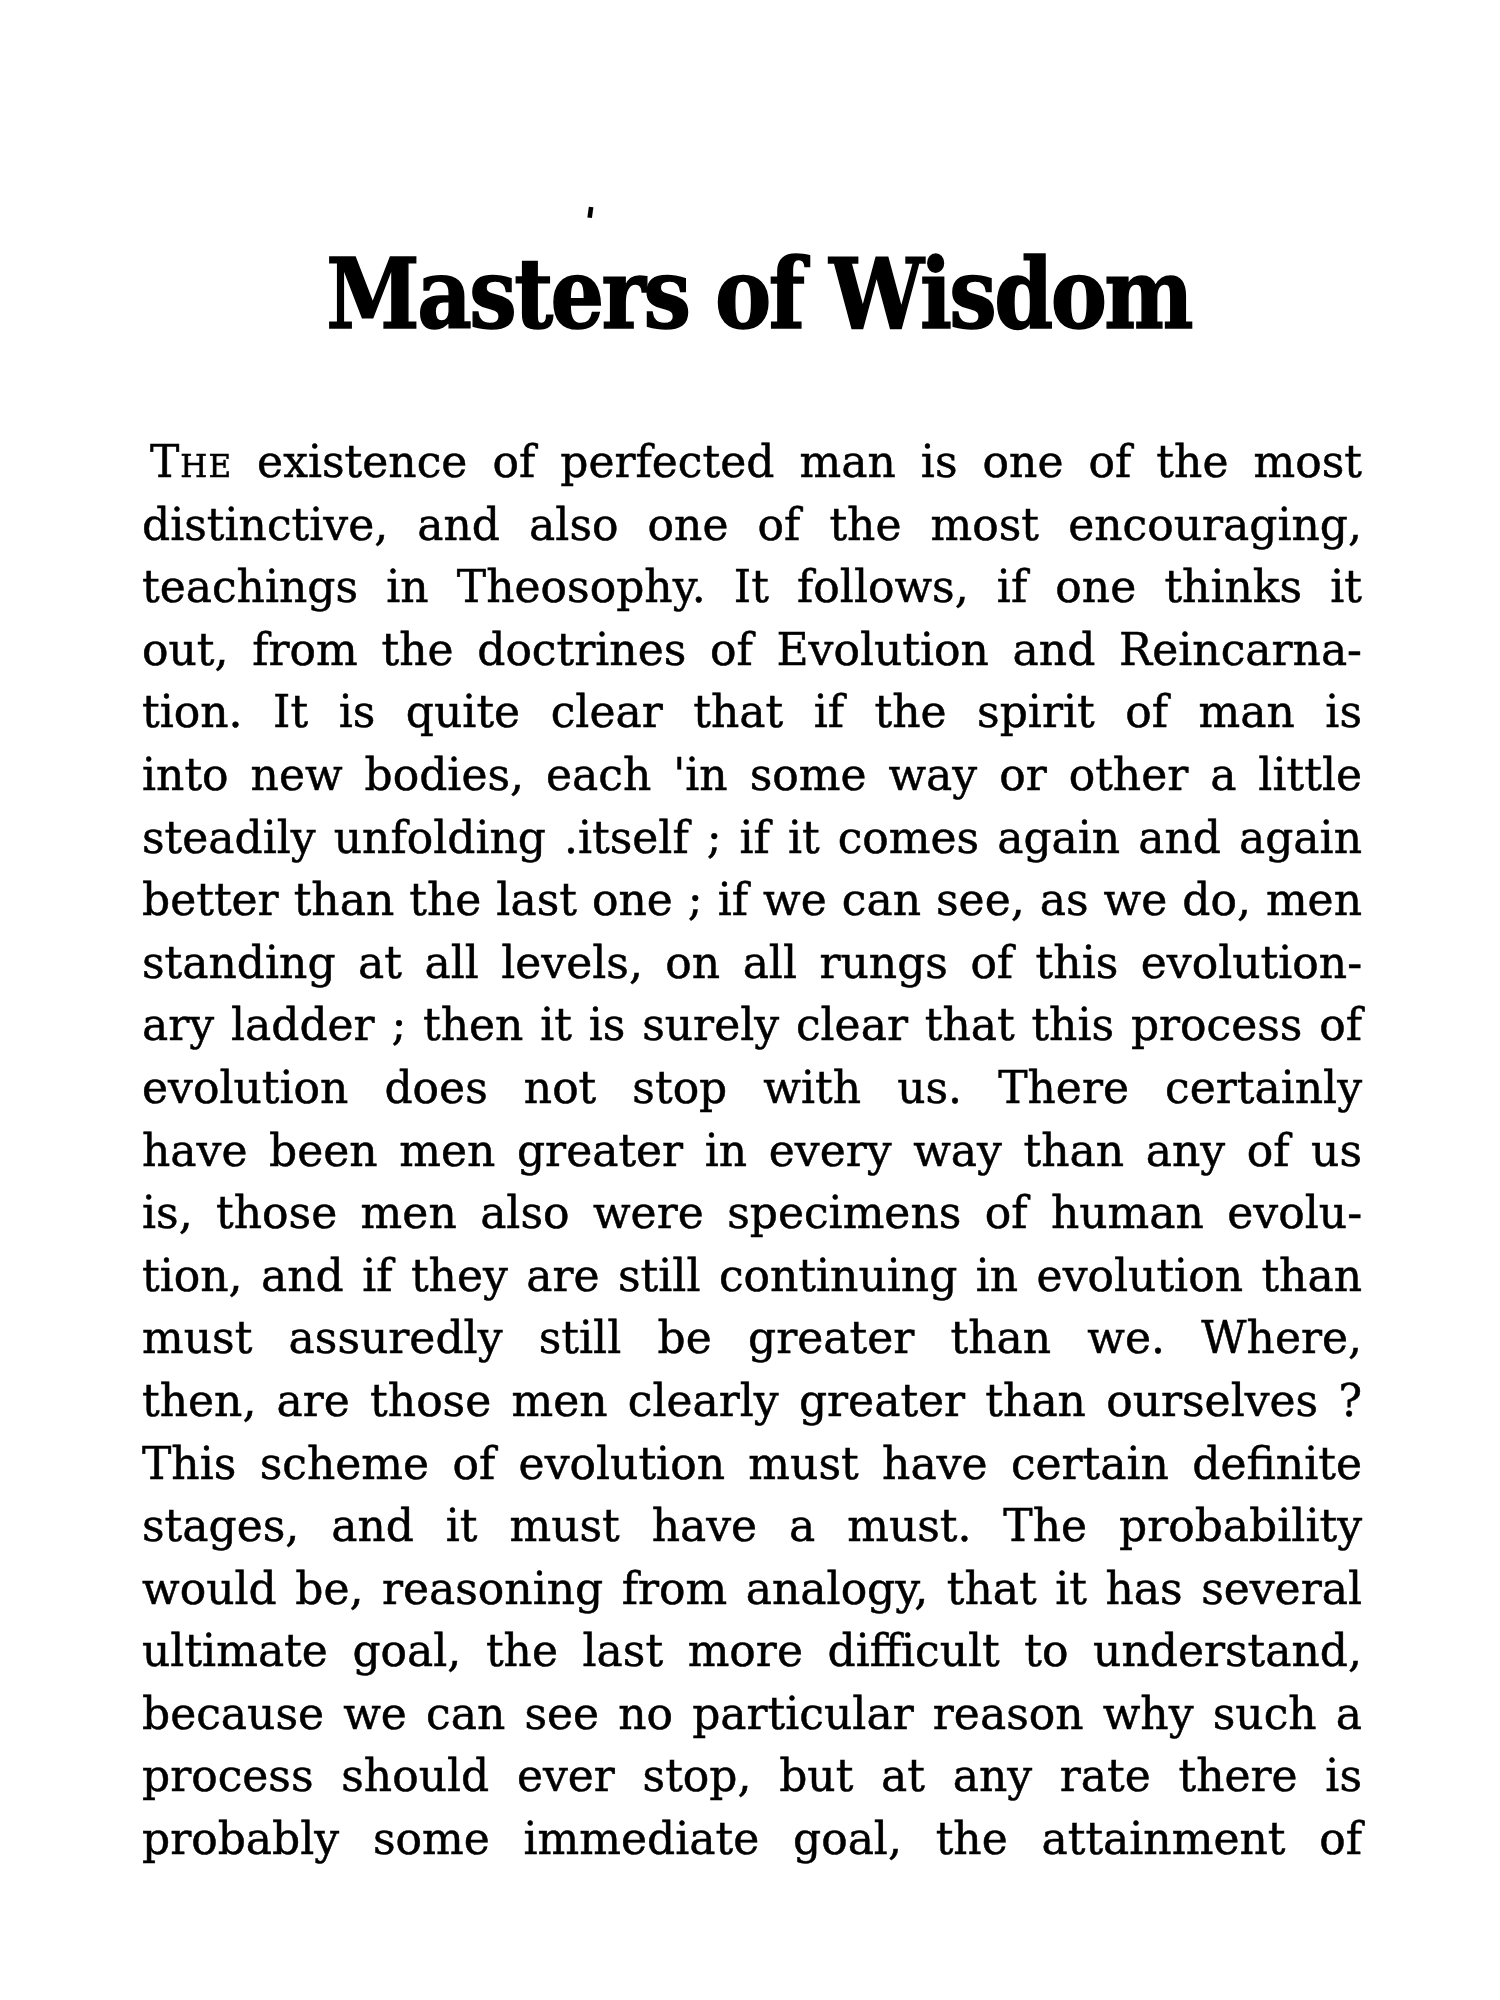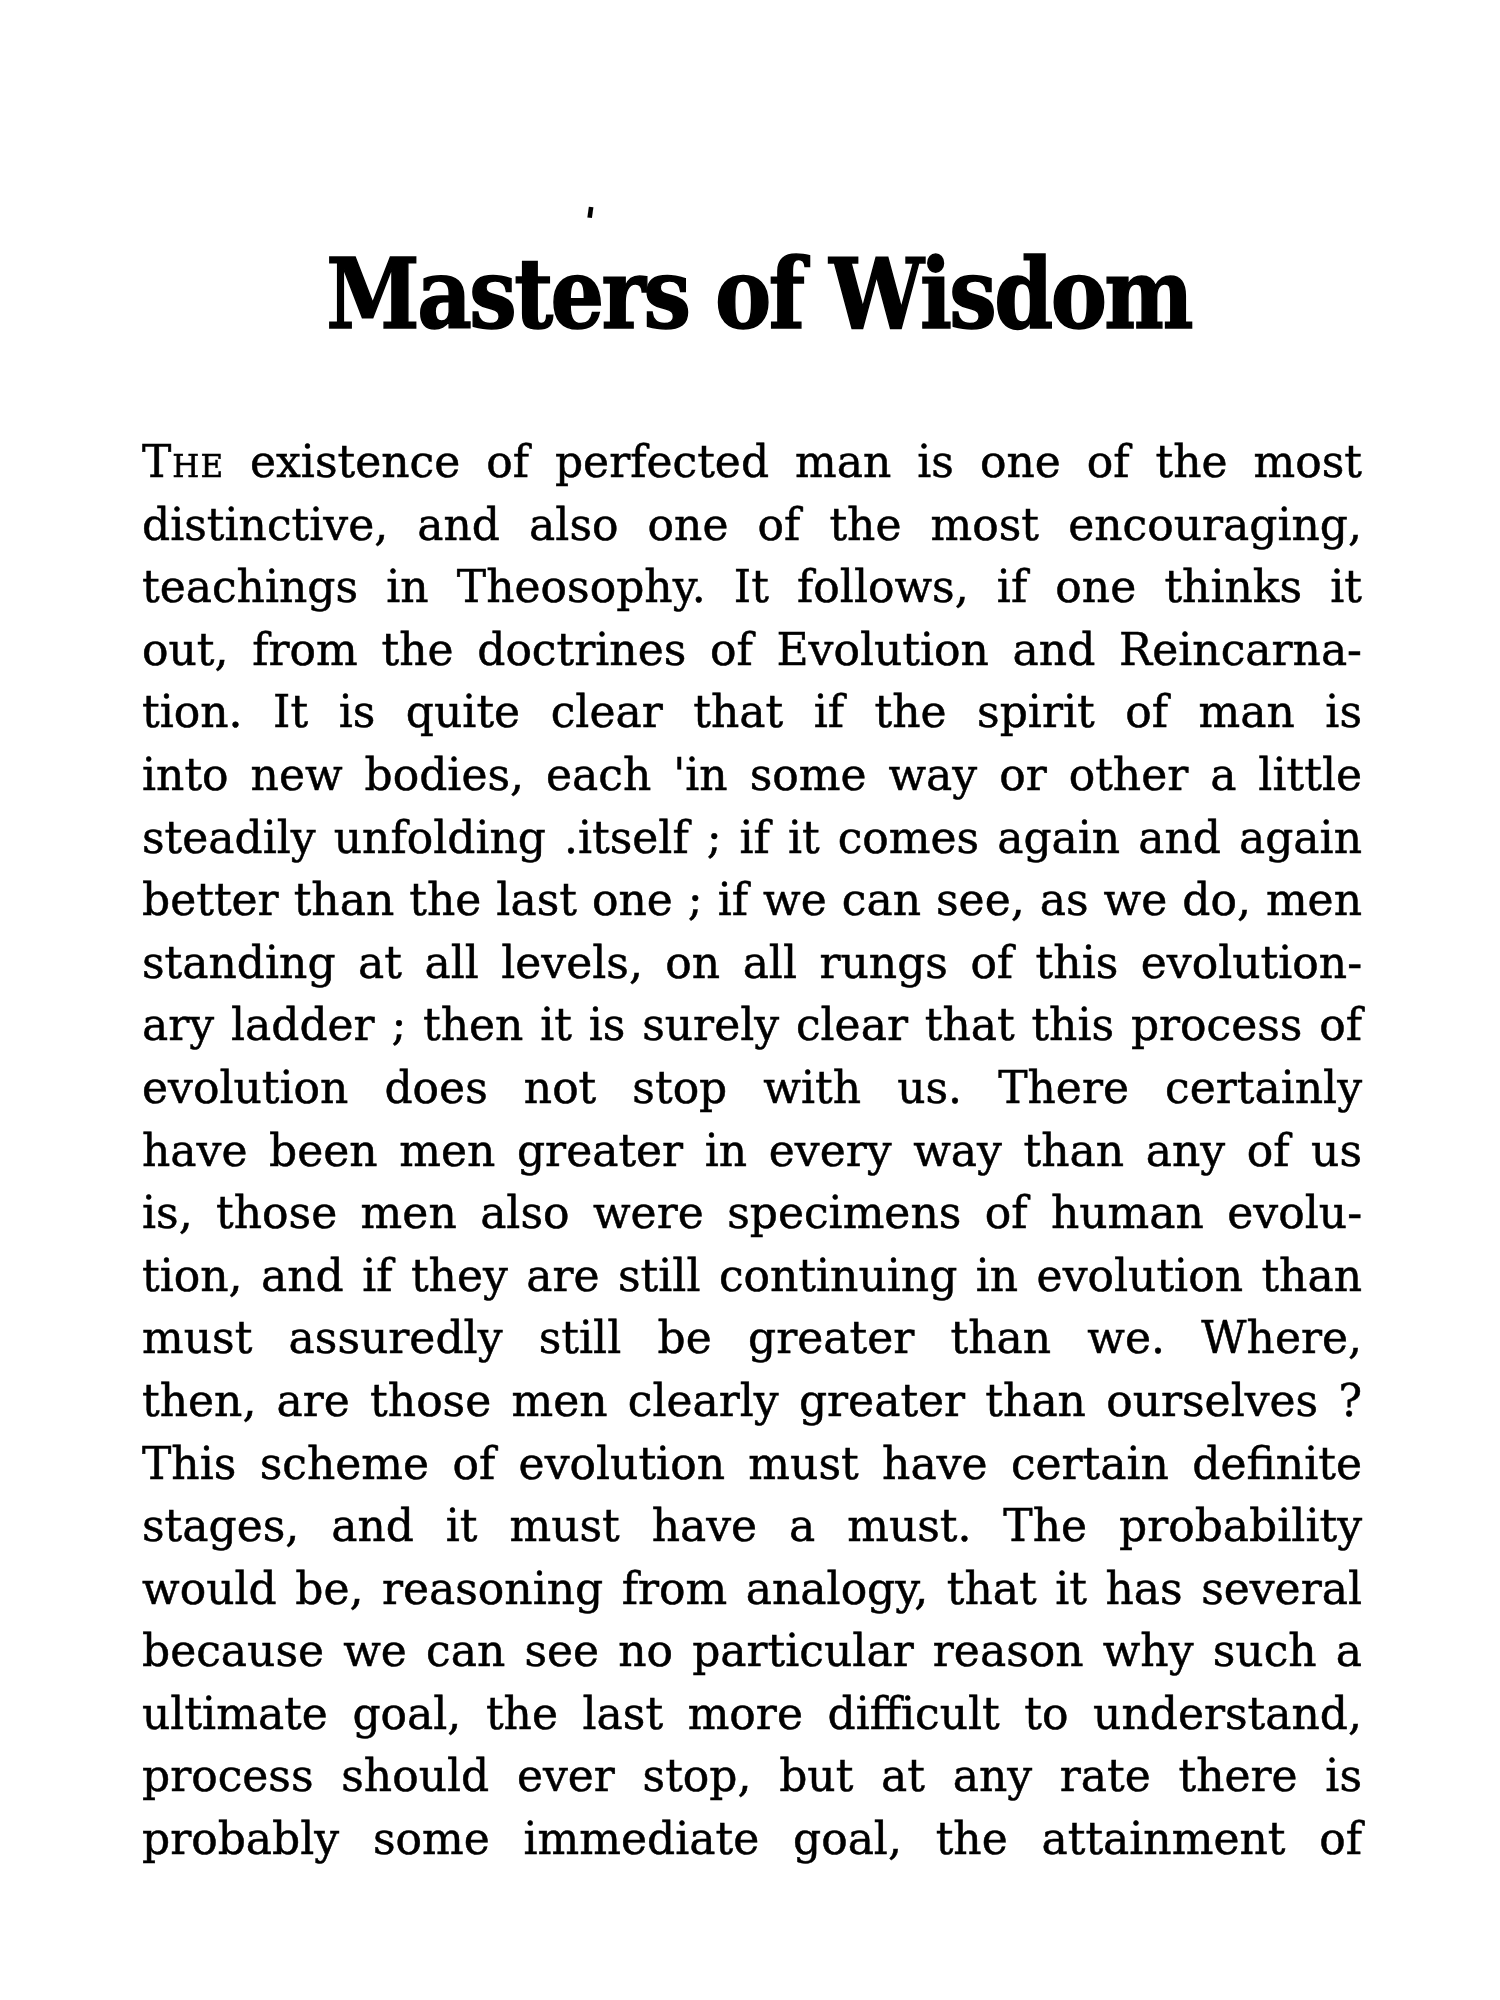--- a/index.html
+++ b/index.html
@@ -50,20 +50,21 @@
     -webkit-text-stroke: 0.5px #000;
   }
   .line {
     text-align: justify;
     text-align-last: justify;
     white-space: normal;
   }
   .lead {
     font-variant: small-caps;
     letter-spacing: 1px;
+    margin-left: 8px;
   }
 </style>
 </head>
 <body>
 
 <div class="page">
 
   <span class="ink-speck">'</span>
 
   <h1 class="title">Masters of Wisdom</h1>
@@ -81,19 +82,19 @@
     <div class="line">ary ladder ; then it is surely clear that this process of</div>
     <div class="line">evolution does not stop with us. There certainly</div>
     <div class="line">have been men greater in every way than any of us</div>
     <div class="line">is, those men also were specimens of human evolu-</div>
     <div class="line">tion, and if they are still continuing in evolution than</div>
     <div class="line">must assuredly still be greater than we. Where,</div>
     <div class="line">then, are those men clearly greater than ourselves ?</div>
     <div class="line">This scheme of evolution must have certain definite</div>
     <div class="line">stages, and it must have a must. The probability</div>
     <div class="line">would be, reasoning from analogy, that it has several</div>
+    <div class="line">ultimate goal, the last more difficult to understand,</div>
     <div class="line">because we can see no particular reason why such a</div>
-    <div class="line">ultimate goal, the last more difficult to understand,</div>
     <div class="line">process should ever stop, but at any rate there is</div>
     <div class="line">probably some immediate goal, the attainment of</div>
   </div>
 
 </div>
 
 </body></html>

